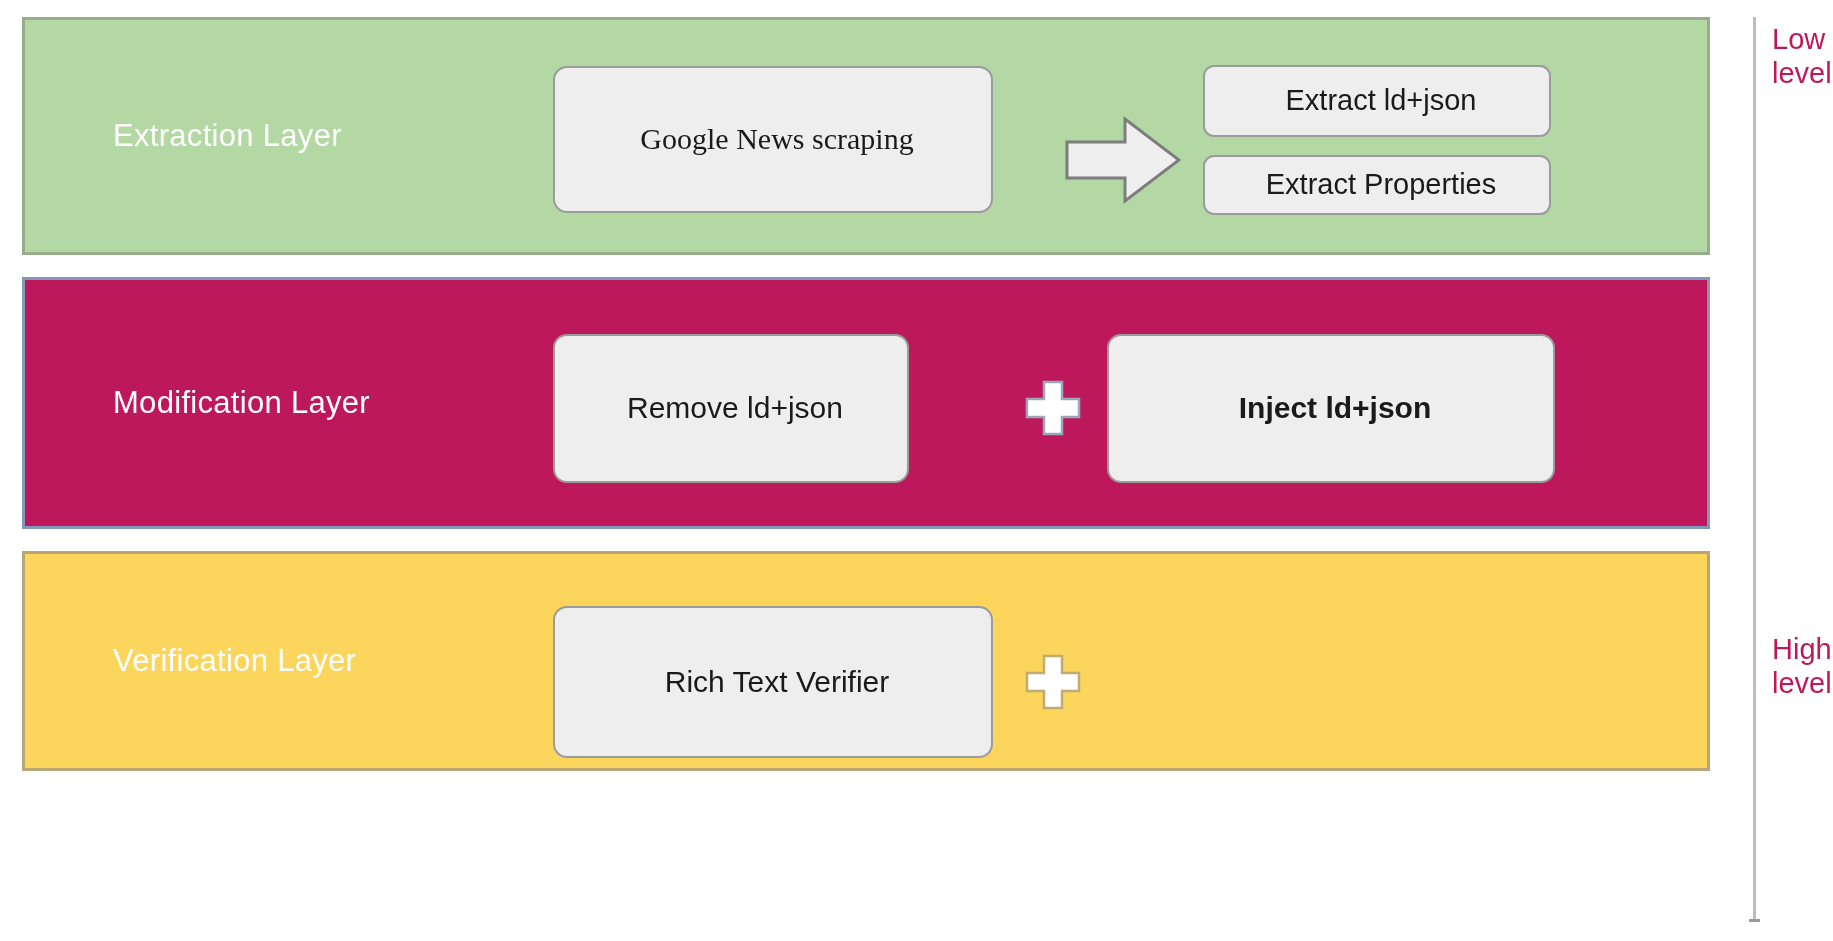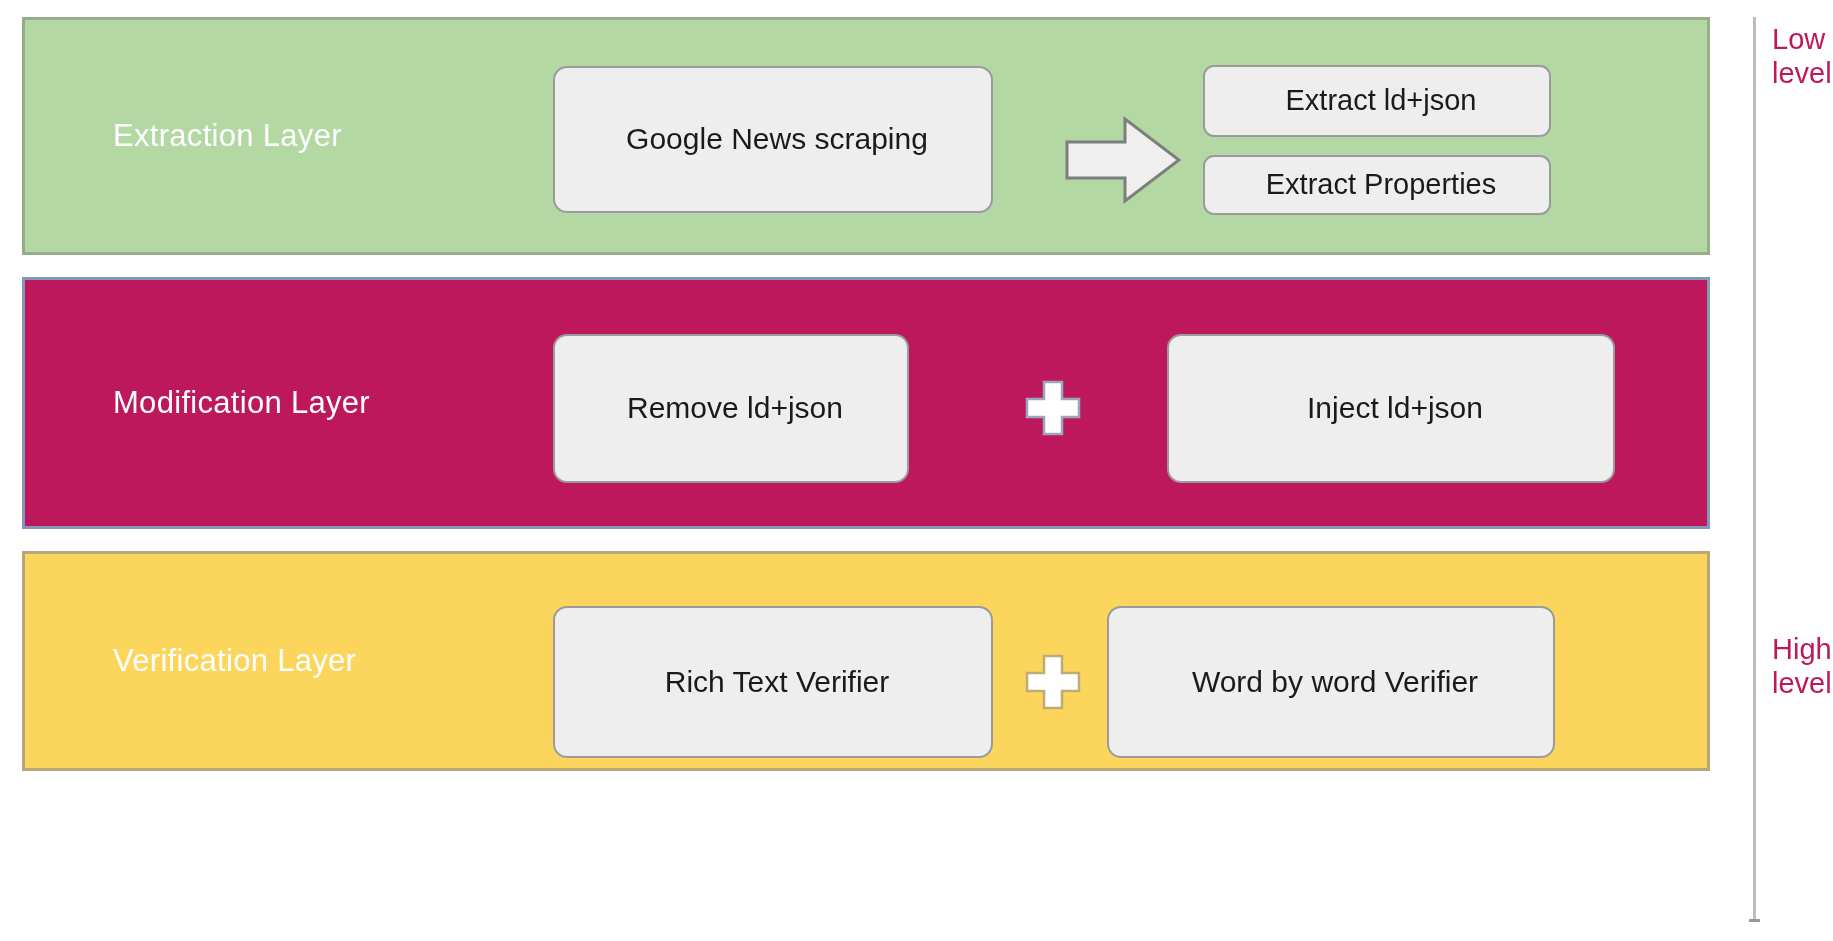--- a/index.html
+++ b/index.html
@@ -81,20 +81,21 @@
     border-radius: 11px;
     font-size: 29px;
   }
 
   
   .node-scraping {
     left: 528px;
     top: 46px;
     width: 440px;
     height: 147px;
+    font-family: Liberation Serif, serif;
   }
   .node-extract-ldjson {
     left: 1178px;
     top: 45px;
     width: 348px;
     height: 72px;
   }
   .node-extract-props {
     left: 1178px;
     top: 135px;
@@ -103,24 +104,25 @@
   }
 
   
   .node-remove {
     left: 528px;
     top: 54px;
     width: 356px;
     height: 149px;
   }
   .node-inject {
-    left: 1142px;
+    left: 1082px;
     top: 54px;
     width: 448px;
     height: 149px;
+    font-weight: bold;
   }
 
   
   .node-rich-text {
     left: 528px;
     top: 52px;
     width: 440px;
     height: 152px;
   }
   .node-word-by-word {
@@ -218,21 +220,20 @@
     <div class="layer-title">Verification Layer</div>
 
     <div class="node node-rich-text">Rich Text Verifier</div>
 
     <div class="plus-glyph plus-verification">
       <svg viewBox="0 0 56 56" xmlns="http://www.w3.org/2000/svg">
         <polygon points="19,2 37,2 37,19 54,19 54,37 37,37 37,54 19,54 19,37 2,37 2,19 19,19" fill="#ffffff" stroke="#c0ab72" stroke-width="2.5" stroke-linejoin="miter"></polygon>
       </svg>
     </div>
 
-    <div class="node node-word-by-word">Word by word Verifier</div>
   </div>
 
   <div class="axis"></div>
   <div class="axis-cap axis-cap-bottom"></div>
 
   <div class="axis-label axis-label-low">
     <div>Low</div>
     <div>level</div>
   </div>
 

